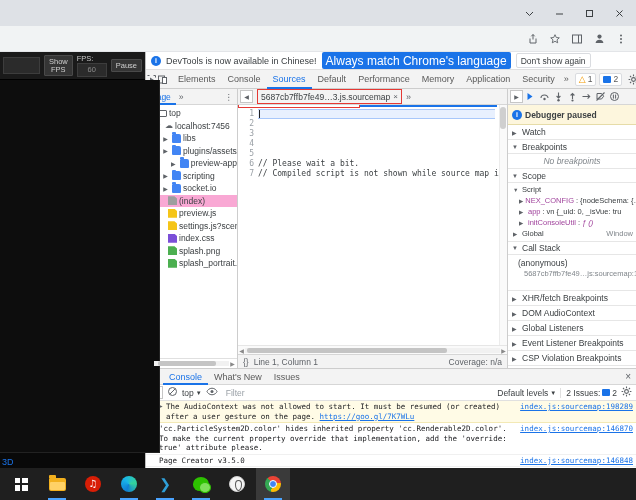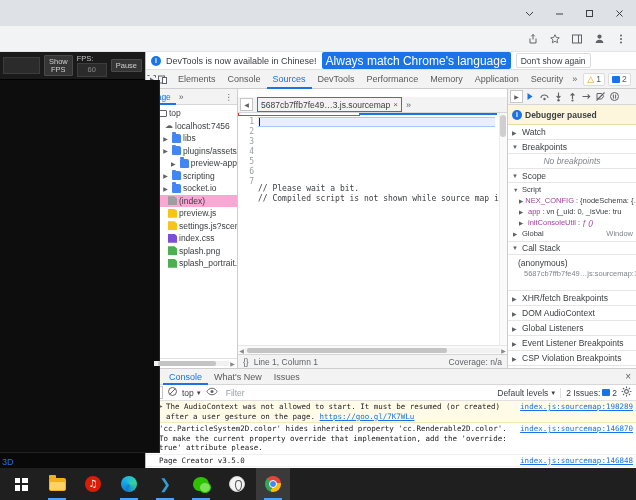--- a/index.html
+++ b/index.html
@@ -98,36 +98,36 @@
     padding:0 1px; }
   .hs-arrow { font-size:6px; color:#8a8a8a; width:7px; text-align:center; }
   .hs-track { flex:1; height:5px; background:#f1f1f1; position:relative; }
   .hs-thumb { position:absolute; left:4px; top:0; width:58px; height:5px; background:#c4c4c4;
     border-radius:2px; }
 
   
   .editorcol { flex:1; display:flex; flex-direction:column; min-width:0;
     border-right:1px solid #cdcdcd; }
   .ed-tabs { height:16px; background:#f3f3f3; border-bottom:1px solid #d6d6d6;
-    display:flex; align-items:center; font-size:8.5px; padding-left:2px;margin-top:8px; }
+    display:flex; align-items:center; font-size:8.5px; padding-left:2px; }
   .ed-btn { width:13px; height:13px; border:1px solid #c6c6c6; background:#fff;
     display:flex; align-items:center; justify-content:center; color:#5f6368; font-size:6px; }
   .ed-filetab { display:flex; align-items:center; gap:3px; padding:0 3px; height:15px;
     border:1.5px solid #e53935; margin-left:4px; white-space:nowrap; color:#3c4043; }
   .ed-x { color:#5f6368; font-size:8px; }
   .ed-more { padding:0 4px; color:#5f6368; font-size:9px; }
 
   .ed-body { flex:1; position:relative; overflow:hidden; background:#fff;
     font-family:"DejaVu Sans Mono", monospace; font-size:8px; }
   .ed-redbar { position:absolute; left:0; top:0; width:122px; height:3px;
     border:1.5px solid #e53935; border-top:none; box-sizing:border-box; }
   .ed-bluebar { position:absolute; left:122px; top:0; right:10px; height:2px; background:#1a73e8; }
   .gutter { position:absolute; left:0; top:4px; width:19px; text-align:right;
     color:#9aa0a6; line-height:10px; padding-right:3px; }
-  .codearea { position:absolute; left:20px; top:21px; right:0; line-height:10px; }
+  .codearea { position:absolute; left:20px; top:4px; right:0; line-height:10px; }
   .codearea .ln { height:10px; white-space:pre; color:#3c4043; }
   .cmt { color:#0b7a34; }
   .cursor-line { position:absolute; left:20px; top:4px; right:12px; height:10px;
     background:#e8f0fe; border-top:1px solid #a8c7fa; border-bottom:1px solid #a8c7fa; }
   .caret { position:absolute; left:21px; top:5px; width:1px; height:8px; background:#202124; }
   .ed-vscroll { position:absolute; right:0; top:0; bottom:0; width:8px; background:#fafafa;
     border-left:1px solid #ececec; }
   .ed-vthumb { position:absolute; right:1px; top:2px; width:6px; height:22px;
     background:#cfcfcf; border-radius:3px; }
   .ed-hscroll { height:9px; background:#fafafa; border-top:1px solid #e6e6e6;
@@ -322,21 +322,21 @@
       <div class="dt-ico">
         <svg width="11" height="11" viewBox="0 0 11 11">
             <rect x="1.5" y="2" width="6" height="7" stroke="#5f6368" stroke-width="1" fill="none"></rect>
             <rect x="5.5" y="3.5" width="4" height="6" stroke="#5f6368" stroke-width="1" fill="#fff"></rect>
           </svg>
       </div>
       <div class="dt-sep"></div>
       <div class="dt-tab">Elements</div>
       <div class="dt-tab">Console</div>
       <div class="dt-tab active">Sources</div>
-      <div class="dt-tab">DevTools</div>
+      <div class="dt-tab">Default</div>
       <div class="dt-tab">Performance</div>
       <div class="dt-tab">Memory</div>
       <div class="dt-tab">Application</div>
       <div class="dt-tab">Security</div>
       <div class="dt-right">
         <div class="dt-tab" style="padding:0 3px;">»</div>
         <div class="pill">
           <span class="warn-tri">△</span>
           <span>1</span>
         </div>

